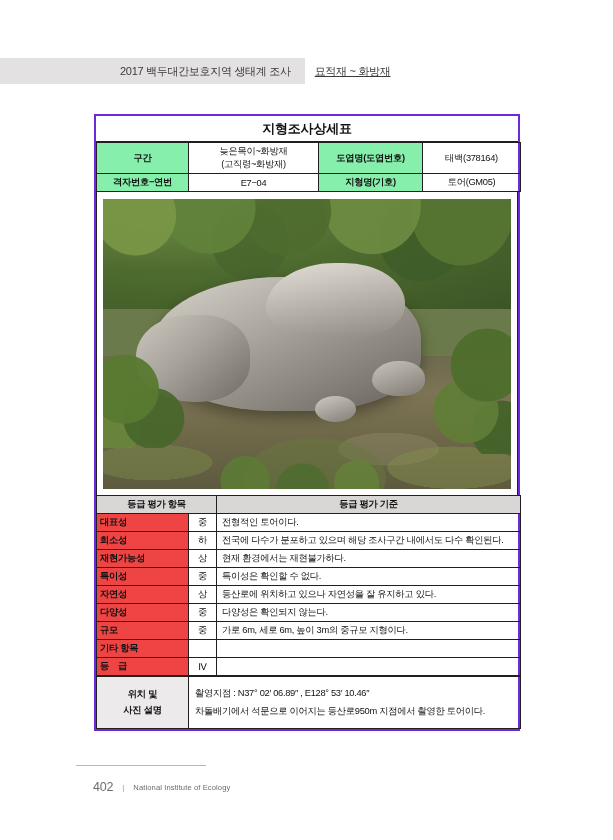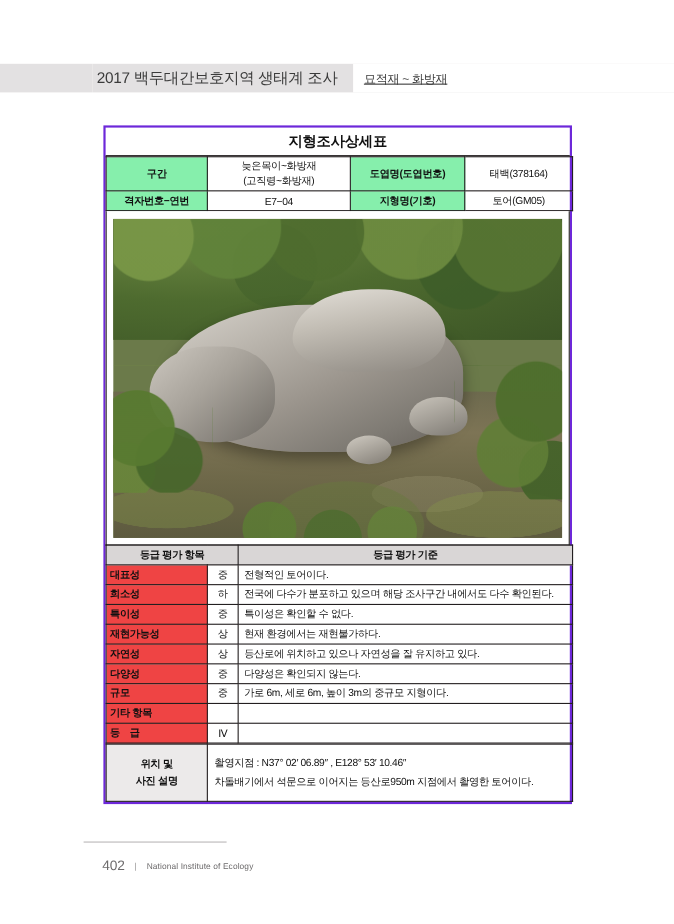--- a/index.html
+++ b/index.html
@@ -30,25 +30,26 @@
     width: 84px;
     background: #e3e1e2;
   }
   .header-band {
     flex: 1;
     background: #e3e1e2;
     display: flex;
     align-items: center;
   }
   .header-title {
-    font-size: 14px;
+    font-size: 11px;
     color: #3b3b3b;
     letter-spacing: -0.3px;
     padding-left: 4px;
     white-space: nowrap;
+    margin-left: 32px;
   }
   .header-sub {
     font-size: 11px;
     color: #3b3b3b;
     letter-spacing: -0.3px;
     margin-left: 14px;
     white-space: nowrap;
     background: #fff;
     height: 100%;
     display: flex;
@@ -319,28 +320,28 @@
           <td class="item">대표성</td>
           <td class="grade">중</td>
           <td class="crit">전형적인 토어이다.</td>
         </tr>
         <tr>
           <td class="item">희소성</td>
           <td class="grade">하</td>
           <td class="crit">전국에 다수가 분포하고 있으며 해당 조사구간 내에서도 다수 확인된다.</td>
         </tr>
         <tr>
+          <td class="item">재현가능성</td>
+          <td class="grade">상</td>
+          <td class="crit">현재 환경에서는 재현불가하다.</td>
+        </tr>
+        <tr>
           <td class="item">특이성</td>
           <td class="grade">중</td>
           <td class="crit">특이성은 확인할 수 없다.</td>
-        </tr>
-        <tr>
-          <td class="item">재현가능성</td>
-          <td class="grade">상</td>
-          <td class="crit">현재 환경에서는 재현불가하다.</td>
         </tr>
         <tr>
           <td class="item">자연성</td>
           <td class="grade">상</td>
           <td class="crit">등산로에 위치하고 있으나 자연성을 잘 유지하고 있다.</td>
         </tr>
         <tr>
           <td class="item">다양성</td>
           <td class="grade">중</td>
           <td class="crit">다양성은 확인되지 않는다.</td>

